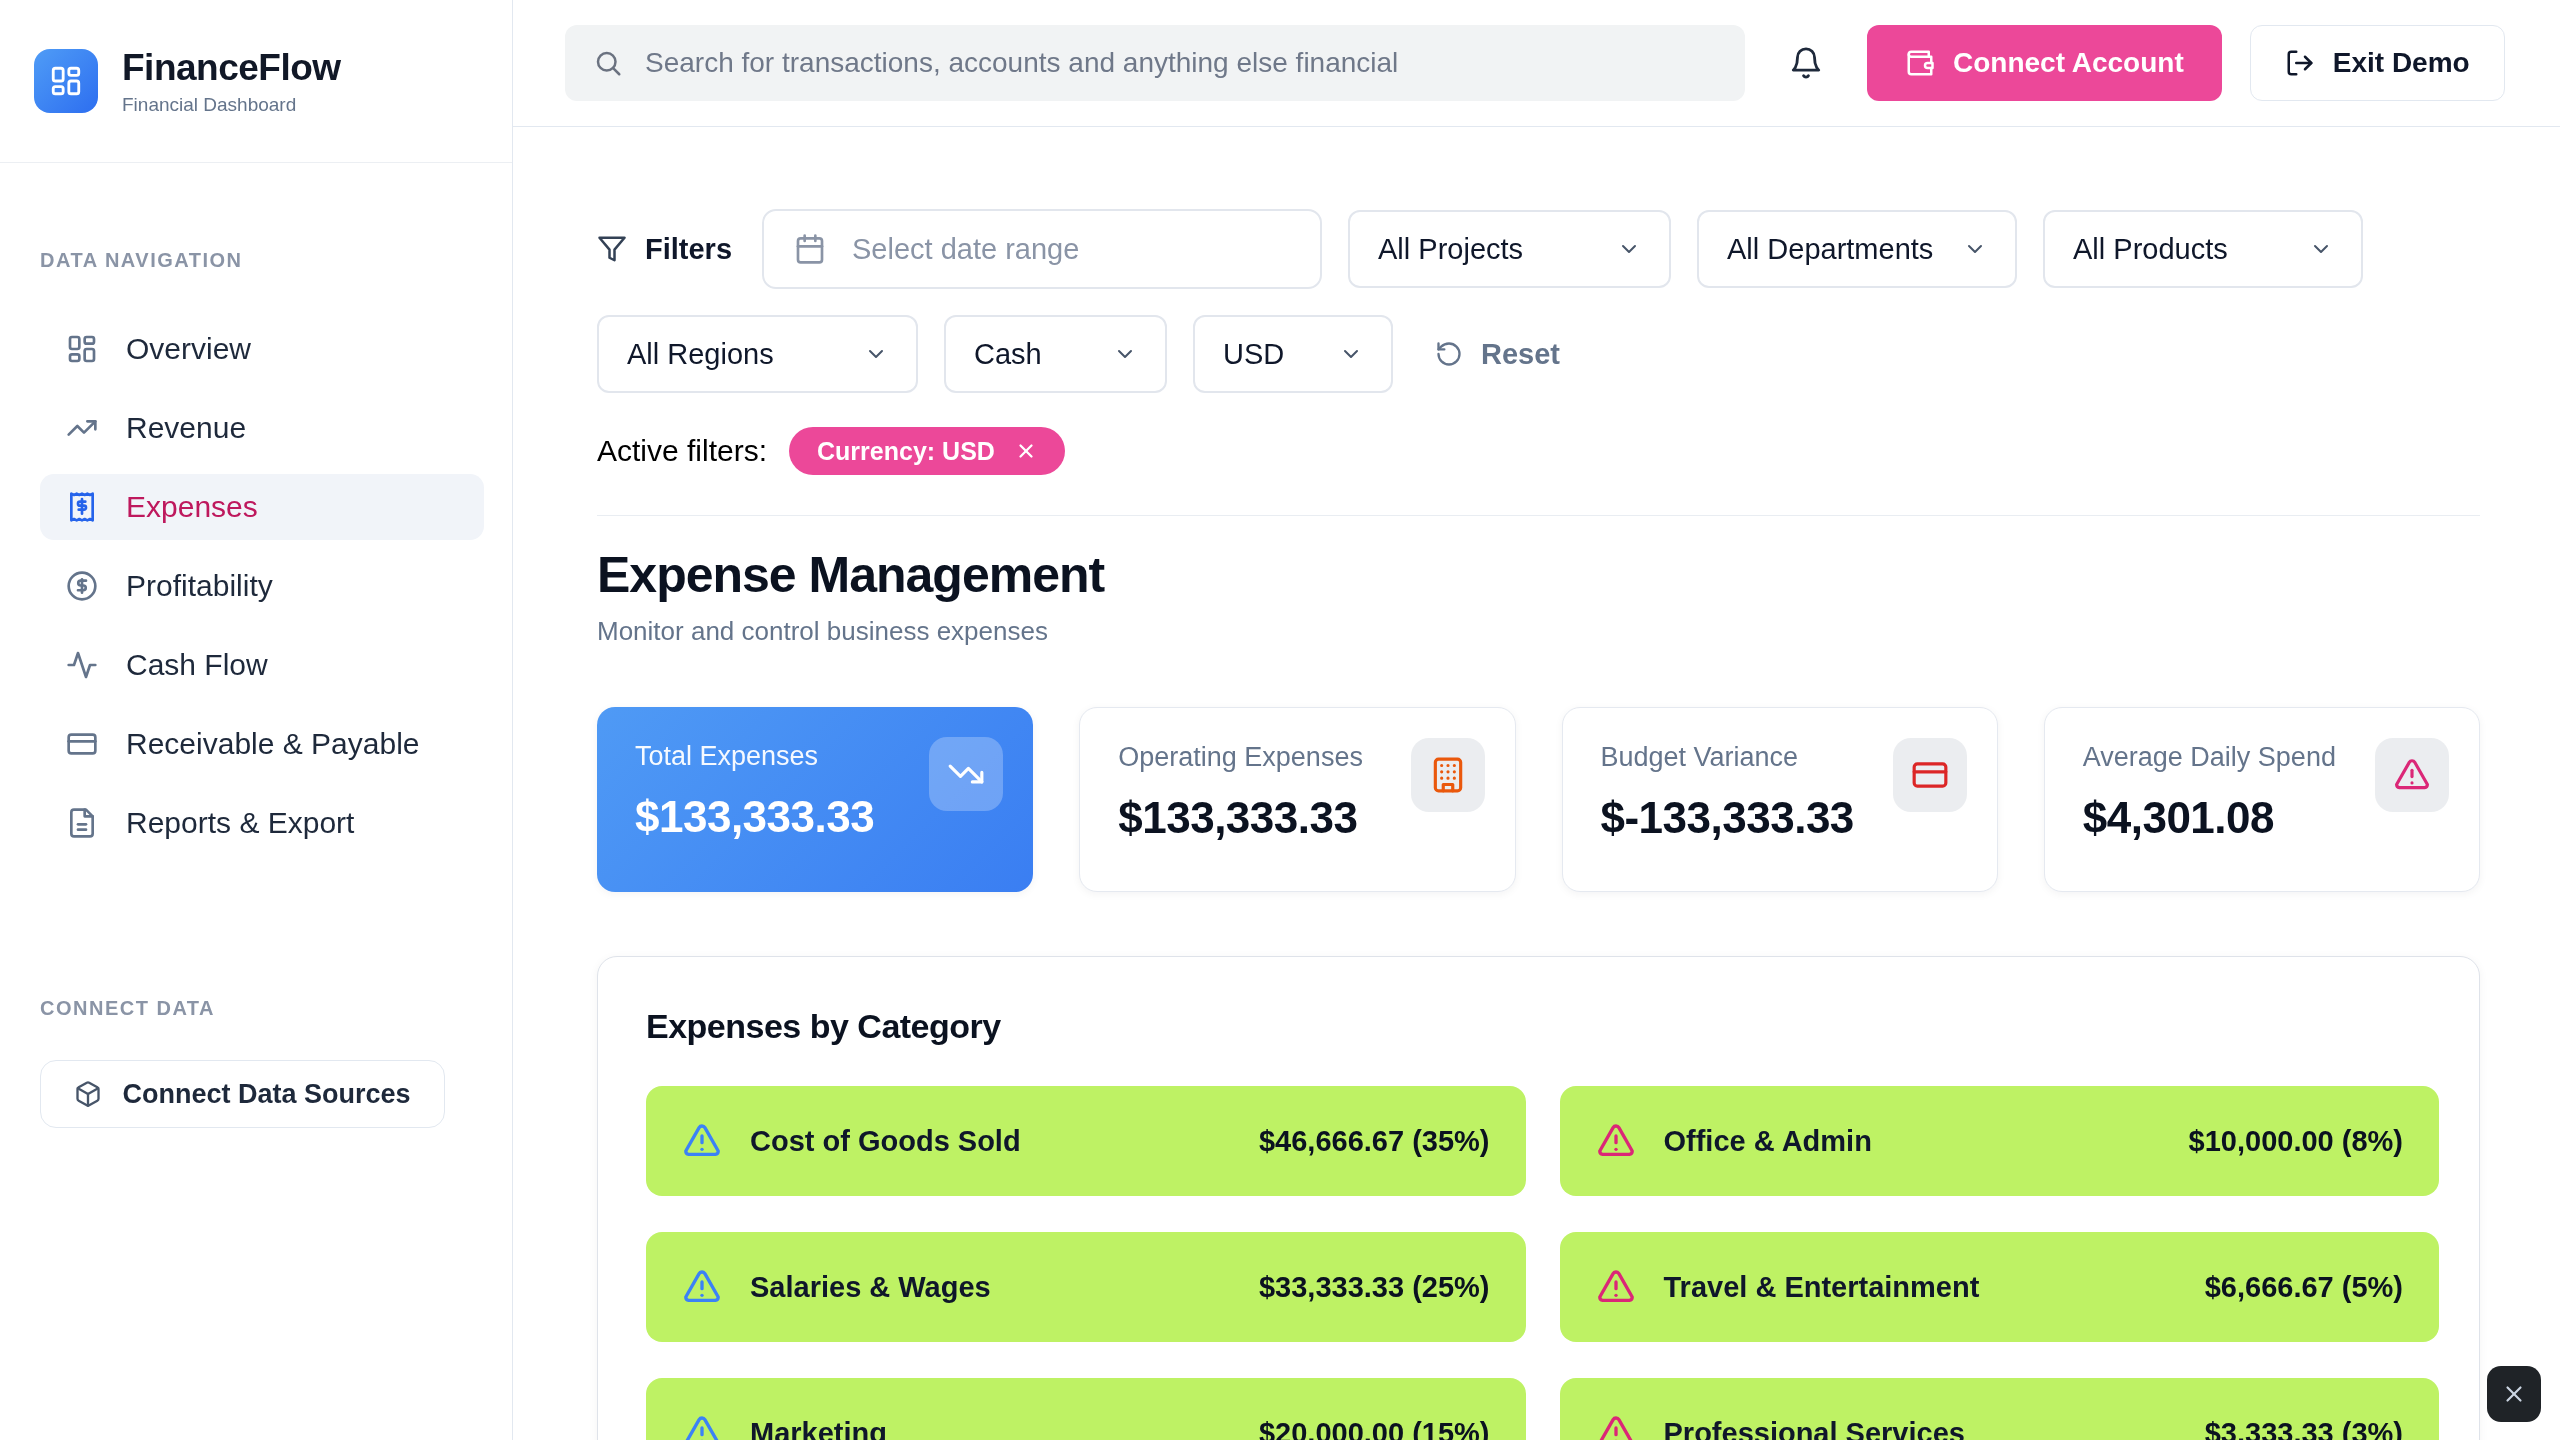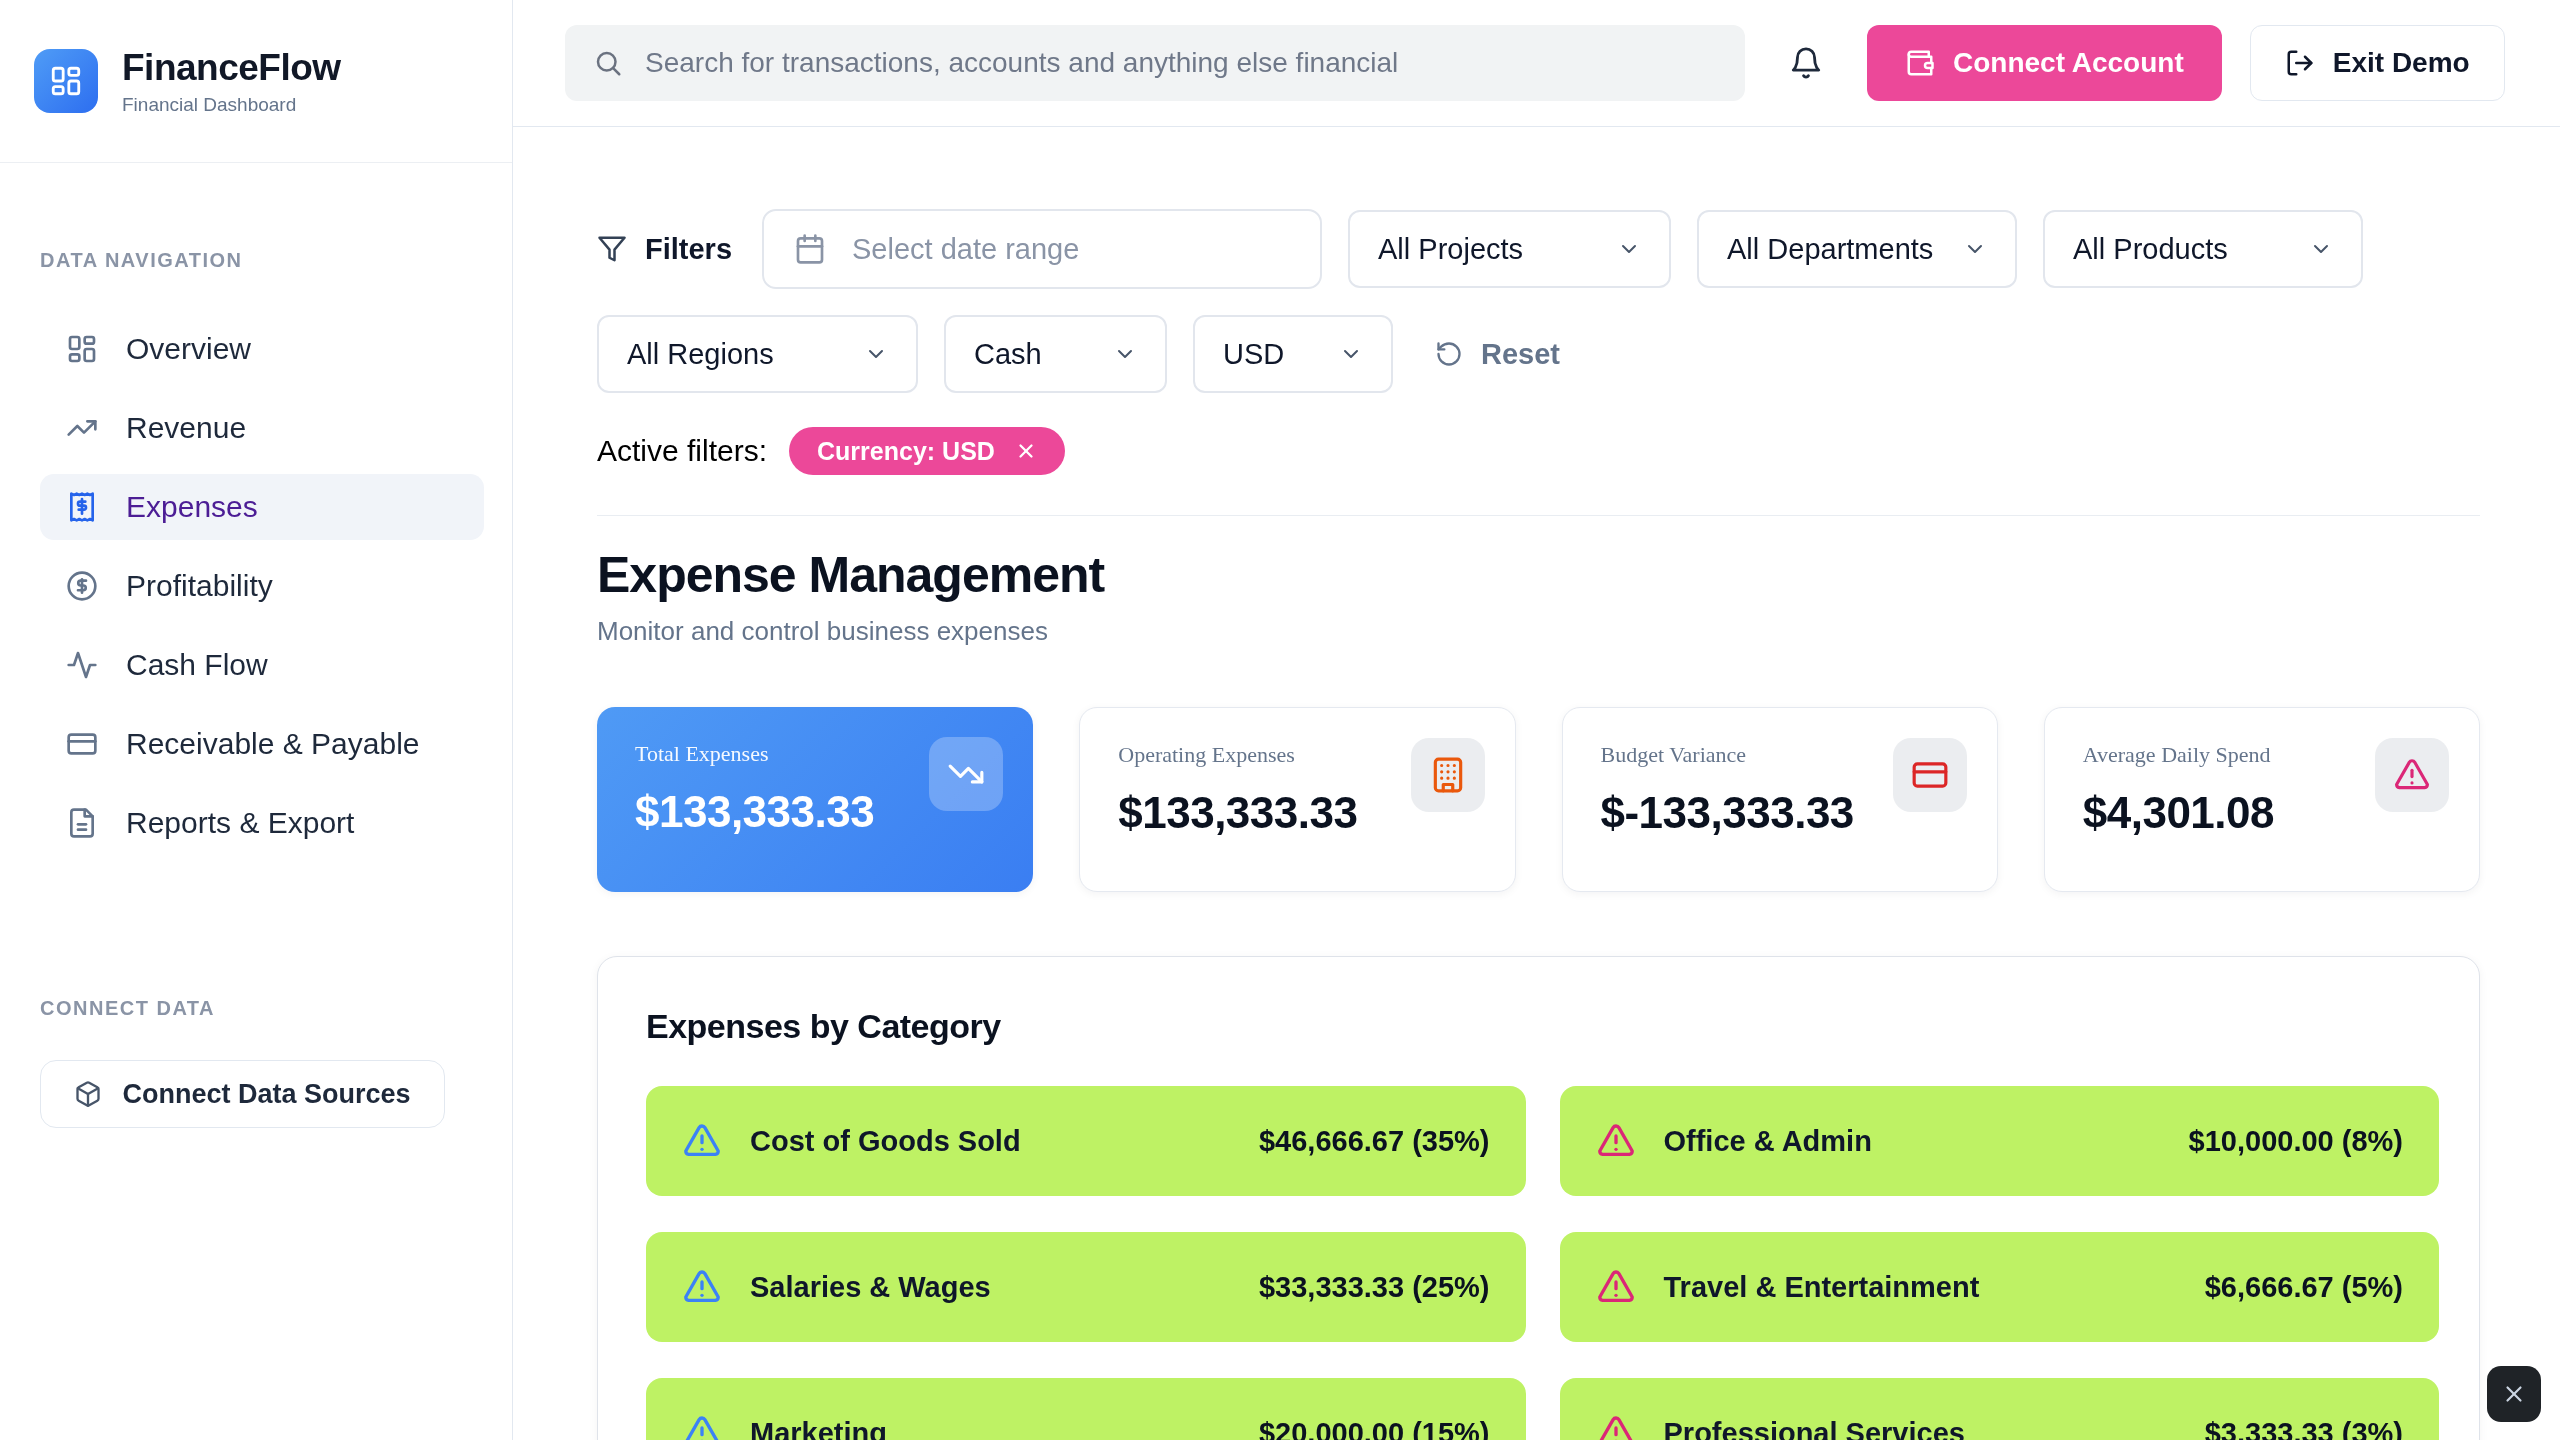--- a/index.html
+++ b/index.html
@@ -12,21 +12,21 @@
   .sidebar-header { height:163px; border-bottom:1px solid #eceff3; display:flex; align-items:center; gap:24px; padding:9px 34px; }
   .logo-badge { width:64px; height:64px; border-radius:16px; background:linear-gradient(135deg,#4f9cf6,#2d6ef0);
     display:flex; align-items:center; justify-content:center; color:#fff; flex:0 0 64px; }
   .logo-title { font-size:37px; font-weight:700; letter-spacing:-0.5px; color:#111827; }
   .logo-tagline { font-size:19px; color:#64748b; margin-top:5px; }
   .nav { padding:86px 28px 0 40px; }
   .nav-label { font-size:20px; font-weight:700; letter-spacing:1.5px; color:#8a94a6; margin-bottom:44px; }
   .nav-item { display:flex; align-items:center; gap:28px; height:66px; padding:0 26px; border-radius:14px;
     margin-bottom:13px; font-size:30px; color:#1e293b; cursor:pointer; }
   .nav-item svg { width:32px; height:32px; color:#64748b; flex:0 0 32px; }
-  .nav-item.active { background:#f1f4f9; color:#4c1d95; font-weight:500; }
+  .nav-item.active { background:#f1f4f9; color:#be185d; font-weight:500; }
   .nav-item.active svg { color:#2563eb; }
   .connect-block { padding:128px 28px 0 40px; }
   .connect-btn { margin-top:40px; width:405px; height:68px; border:1px solid #e2e8f0; border-radius:16px;
     background:#fff; display:flex; align-items:center; justify-content:center; gap:20px; font-size:27px; color:#1e293b; cursor:pointer;font-weight:bold; }
   .connect-btn svg { width:28px; height:28px; color:#475569; }
 
   
   .main { flex:1; display:flex; flex-direction:column; min-width:0; }
   .topbar { height:127px; flex:0 0 127px; border-bottom:1px solid #e2e8f0; display:flex; align-items:center; padding-left:52px; }
   .search-box { width:1180px; height:76px; background:#f1f3f4; border-radius:12px; display:flex; align-items:center;
@@ -66,21 +66,21 @@
   .chip { height:48px; border-radius:999px; background:#ec4899; color:#fff; display:flex; align-items:center;
     gap:20px; padding:0 28px; font-size:25px; font-weight:700; cursor:pointer; }
   .chip svg { width:22px; height:22px; }
 
   .page-title { margin-top:30px; font-size:50px; font-weight:800; letter-spacing:-1px; color:#0b1220; }
   .page-subtitle { margin-top:12px; font-size:26px; color:#64748b; }
 
   .stat-grid { display:grid; grid-template-columns:repeat(4,1fr); gap:46px; margin-top:60px; }
   .stat-card { position:relative; height:185px; background:#fff; border:1px solid #e5e9f0; border-radius:18px;
     padding:34px 38px; box-shadow:0 2px 8px rgba(15,23,42,.05); }
-  .stat-label { font-size:22px; color:#64748b; font-weight:500;font-family:Liberation Serif, serif; }
+  .stat-label { font-size:27px; color:#64748b; font-weight:500; }
   .stat-value { margin-top:20px; font-size:44px; font-weight:800; letter-spacing:-0.5px; color:#0b1220; }
   .stat-icon { position:absolute; top:30px; right:30px; width:74px; height:74px; border-radius:18px;
     background:#ebedf0; display:flex; align-items:center; justify-content:center; }
   .stat-icon svg { width:38px; height:38px; }
   .icon-orange{color:#ea580c} .icon-red{color:#dc2626} .icon-pink{color:#db2777}
   .stat-card.primary { background:linear-gradient(135deg,#4f9af5,#3a7ef2); border:none; }
   .stat-card.primary .stat-label { color:rgba(255,255,255,.95); }
   .stat-card.primary .stat-value { color:#fff; }
   .stat-card.primary .stat-icon { background:rgba(255,255,255,.25); color:#fff; }
 

